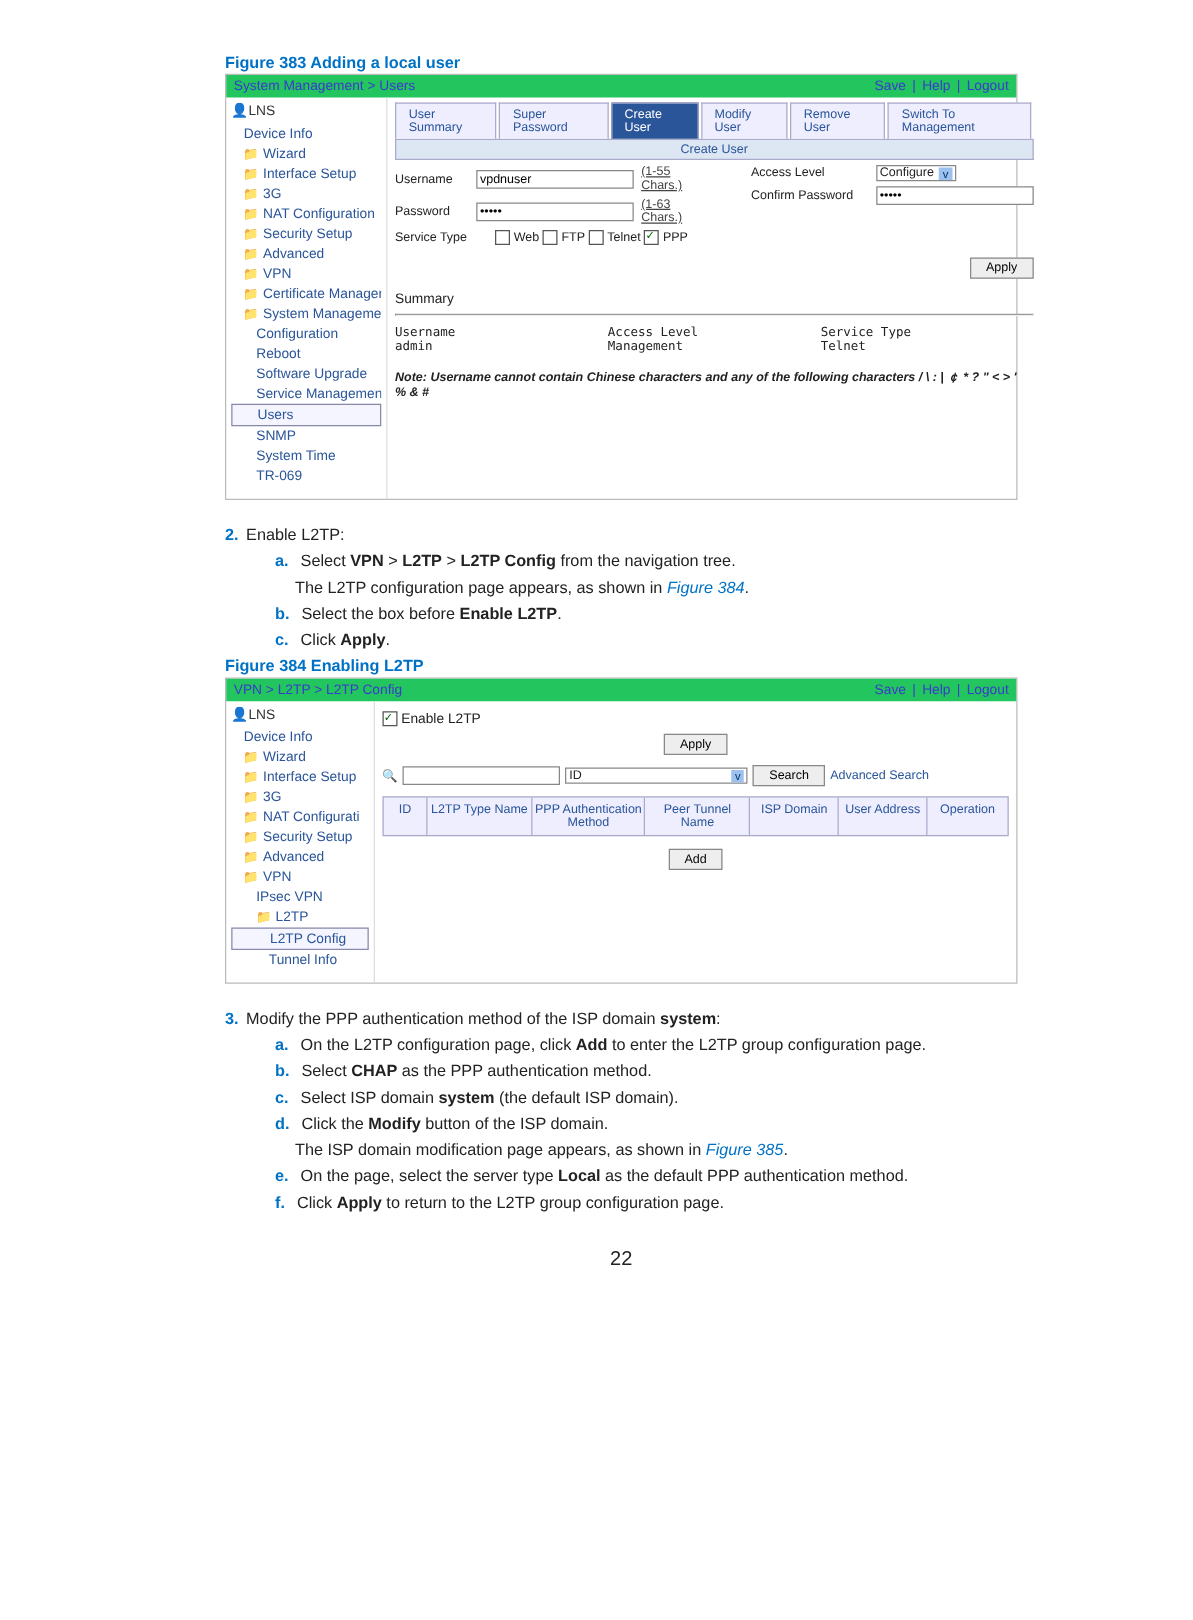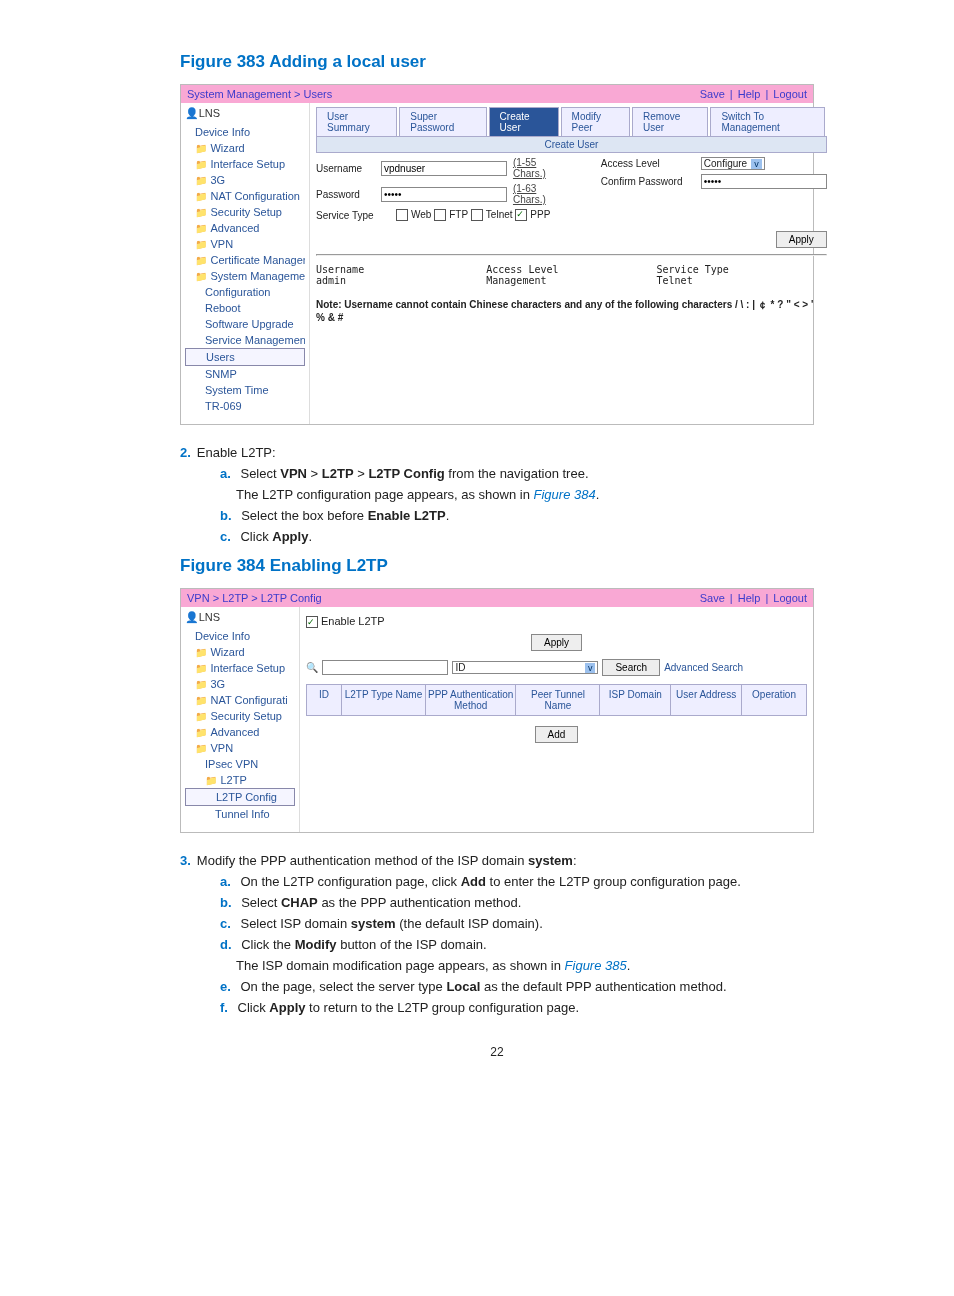--- a/index.html
+++ b/index.html
@@ -5,32 +5,32 @@
   body {
     margin: 0;
     padding: 40px 140px 40px 180px;
     font-family: Arial, Helvetica, sans-serif;
     font-size: 13px;
     color: #222;
     background: #fff;
   }
   .fig-caption {
     color: #0072c6;
-    font-size: 17px;
+    font-size: 13px;
     font-weight: bold;
-    margin: 12px 0;
+    margin: 2px 0;
   }
   .screenshot {
     border: 1px solid #bbb;
     background: #fff;
     margin-bottom: 20px;
     font-size: 11px;
   }
   .ss-header {
-    background: #f9a8d4;
+    background: #22c55e;
     padding: 3px 6px;
     display: flex;
     justify-content: space-between;
     color: #3b3bcc;
   }
   .ss-header .left { color: #3b3bcc; }
   .ss-header .right span { color: #3b3bcc; margin-left: 2px; }
   .ss-body { display: flex; }
   .ss-nav {
     width: 120px;
@@ -86,28 +86,28 @@
     border: 1px solid #888;
     background: #eee;
     padding: 2px 12px;
     font-size: 10px;
   }
   .apply-right { text-align: right; margin: 6px 0; }
   .summary-title { margin-top: 10px; font-weight: normal; }
   .summary-cols { display: flex; margin-top: 8px; font-family: monospace; font-size: 10px; }
   .summary-cols > div { flex: 1; }
   .note { margin-top: 12px; font-size: 10px; }
-  .note b { font-weight: bold; }
+  .note b { font-weight: bold; font-style: italic; }
   .list-num { color: #0072c6; font-weight: bold; margin-right: 6px; }
   .list-letter { color: #0072c6; font-weight: bold; margin-right: 6px; }
   .step { margin: 12px 0 4px 0; }
   .substep { margin: 6px 0 6px 40px; }
   .substep .txt b { font-weight: bold; }
   .link { color: #0072c6; font-style: italic; }
-  .page-num { text-align: center; margin-top: 30px; font-size: 12px; }
+  .page-num { text-align: center; margin-top: 30px; font-size: 16px; }
   .f2 .ss-nav { width: 110px; }
   .f2 .searchbar { display: flex; align-items: center; gap: 4px; margin: 8px 0; font-size:10px; }
   .f2 .searchbar input { border:1px solid #888; padding:1px 2px; font-size:10px; }
   .f2 .searchbar .sel { width: 140px; }
   .f2 .table-head {
     display: flex;
     border: 1px solid #aac;
     background: #eef;
     color: #2a5599;
     font-size: 10px;
@@ -167,21 +167,21 @@
       <div class="navitem sub selected">Users</div>
       <div class="navitem sub">SNMP</div>
       <div class="navitem sub">System Time</div>
       <div class="navitem sub">TR-069</div>
     </div>
     <div class="ss-content">
       <div class="tabs">
         <div class="tab">User Summary</div>
         <div class="tab">Super Password</div>
         <div class="tab active">Create User</div>
-        <div class="tab">Modify Peer</div>
+        <div class="tab">Modify User</div>
         <div class="tab">Remove User</div>
         <div class="tab">Switch To Management</div>
       </div>
       <div class="subbar">Create User</div>
 
       <div style="display:flex; gap:40px;">
         <div style="flex:1;">
           <div class="form-row">
             <span class="lbl">Username</span>
             <input class="txt" value="vpdnuser" style="">
@@ -211,20 +211,21 @@
           <div class="form-row">
             <span class="lbl" style="width:100px">Confirm Password</span>
             <input class="txt" value="•••••" style="">
           </div>
         </div>
       </div>
       <div class="apply-right">
         <button class="apply-btn">Apply</button>
       </div>
 
+      <div class="summary-title">Summary</div>
       <hr>
       <div class="summary-cols">
         <div>
           <div>Username</div>
           <div>admin</div>
         </div>
         <div>
           <div>Access Level</div>
           <div>Management</div>
         </div>

